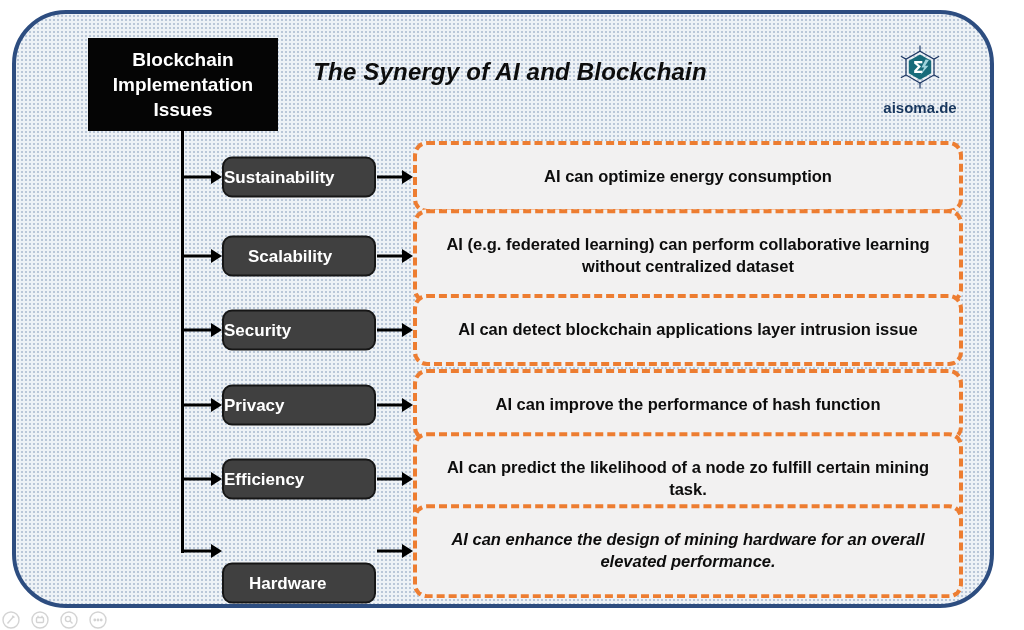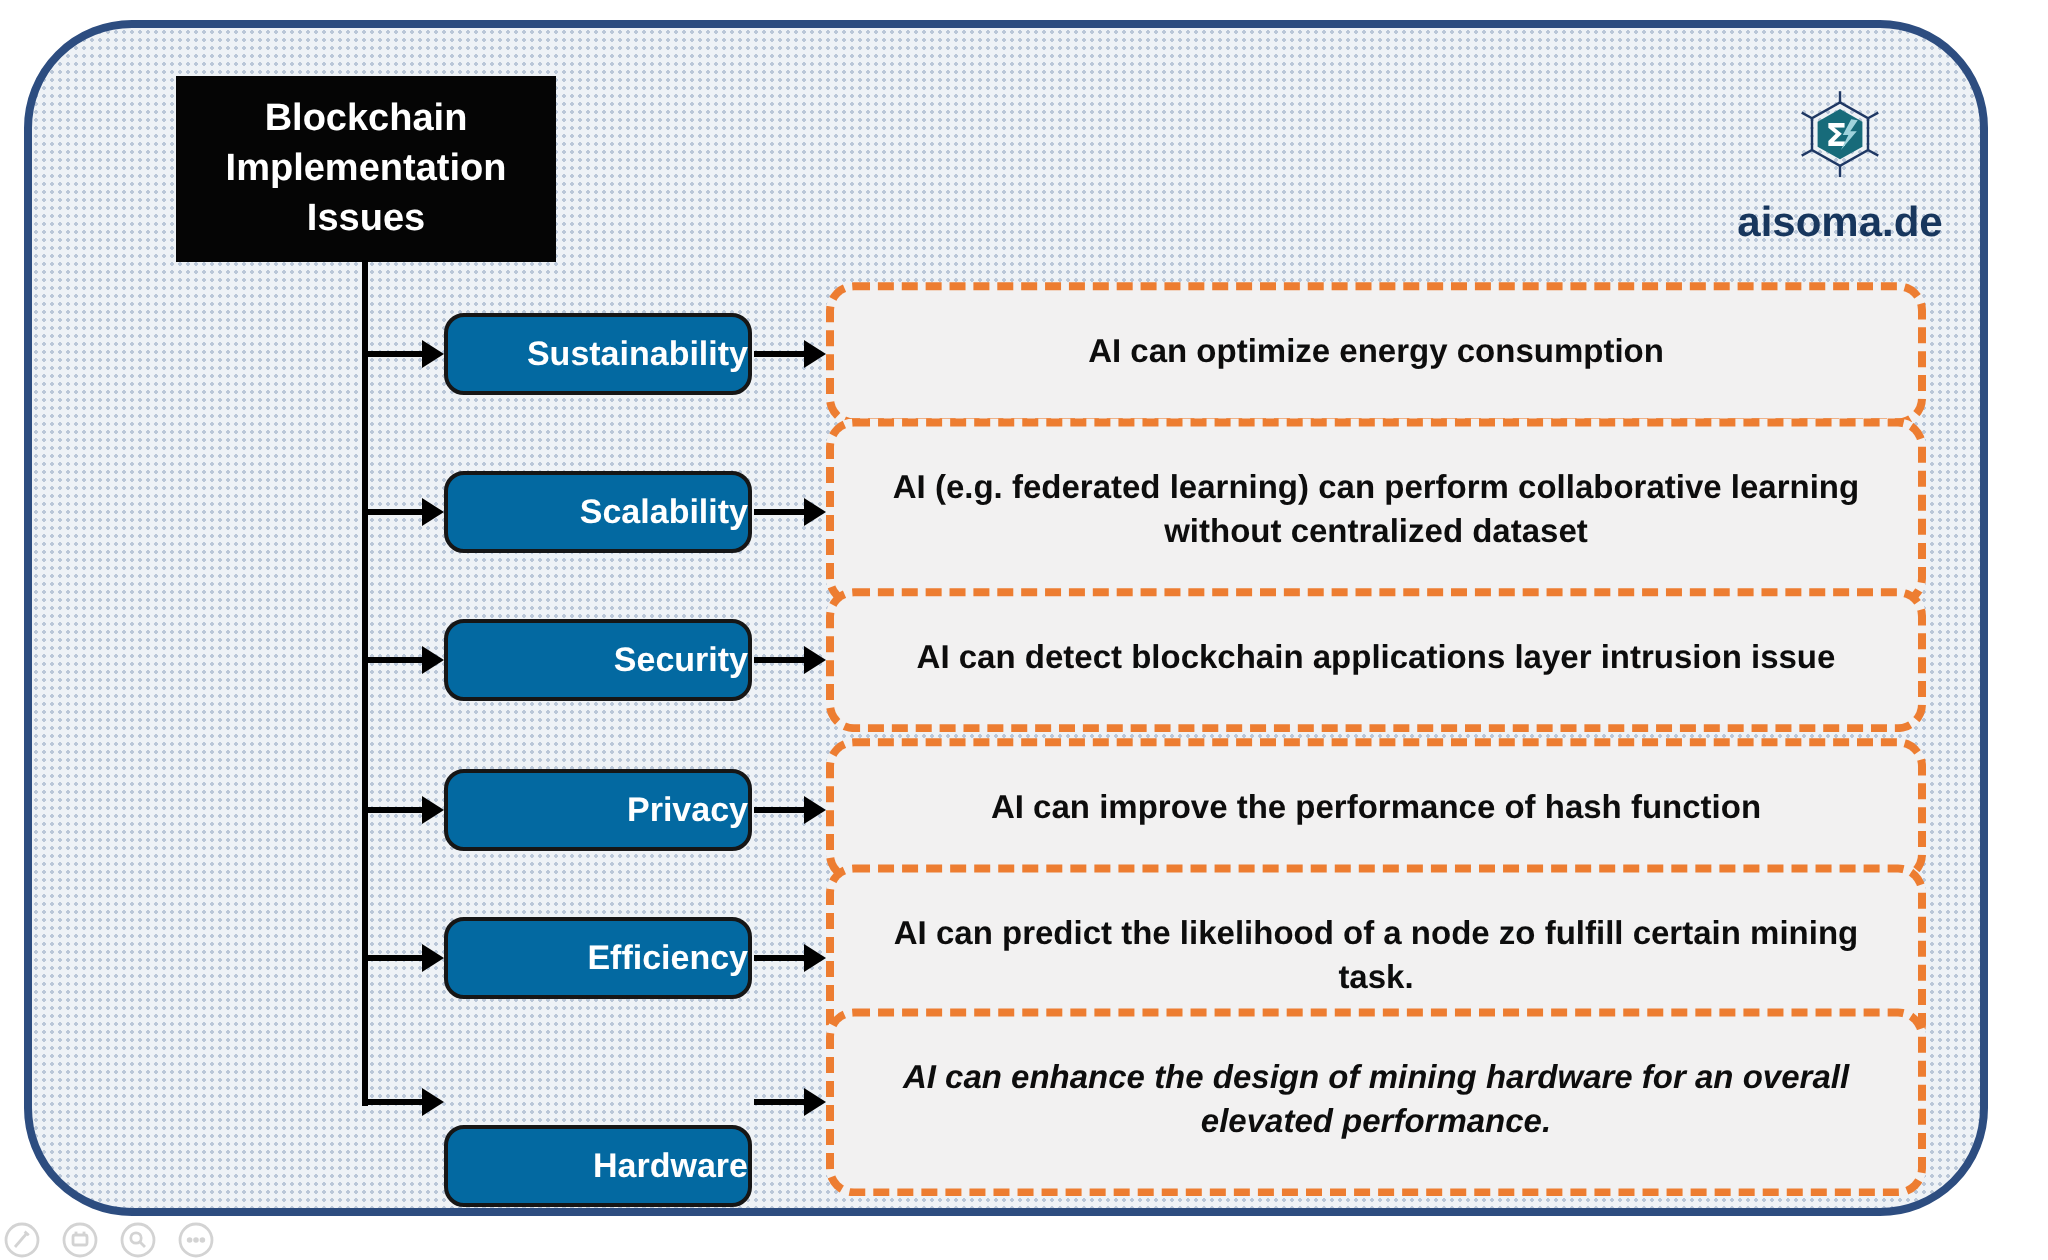--- a/index.html
+++ b/index.html
@@ -17,33 +17,33 @@
   .root-box{
     position:absolute;left:88px;top:38px;width:190px;height:93px;
     background:#050505;color:#ffffff;display:flex;align-items:center;justify-content:center;
     text-align:center;font-weight:bold;font-size:19px;line-height:1.32;padding:0 22px;box-sizing:border-box;
   }
   .title{
     position:absolute;left:280px;top:58px;width:460px;text-align:center;
     font-size:24px;font-weight:bold;font-style:italic;color:#0d0d0d;letter-spacing:0.2px;
   }
   .logo{position:absolute;left:862px;top:42px;width:116px;text-align:center;}
-  .logo .logo-text{font-weight:bold;font-size:21px;color:#17365d;margin-top:1px;}
+  .logo .logo-text{font-weight:bold;font-size:15px;color:#17365d;margin-top:1px;}
   .trunk{position:absolute;left:181px;top:130px;width:3px;height:423px;background:#000000;}
   .hline{position:absolute;height:3px;background:#000000;transform:translateY(-50%);}
   .ahead{
     position:absolute;width:0;height:0;transform:translateY(-50%);
     border-top:7px solid rgba(0,0,0,0);border-bottom:7px solid rgba(0,0,0,0);
     border-left:11px solid #000000;
   }
   .label-box{
     position:absolute;left:222px;width:154px;height:41px;transform:translateY(-50%);
-    background:#0369a1;border:2px solid #161616;border-radius:10px;box-sizing:border-box;
+    background:#404040;border:2px solid #161616;border-radius:10px;box-sizing:border-box;
     color:#ffffff;font-weight:bold;font-size:17px;
-    display:flex;align-items:center;justify-content:flex-end;
+    display:flex;align-items:center;justify-content:flex-start;
   }
   .dashed-box{
     position:absolute;left:413px;width:550px;min-height:55px;transform:translateY(-50%);
     box-sizing:border-box;border:4px dashed var(--accent,#ed7d31);border-radius:14px;
     background:#f2f1f1;color:#0d0d0d;font-weight:bold;font-size:16.5px;line-height:1.32;
     display:flex;align-items:center;justify-content:center;text-align:center;padding:21px 20px;
   }
   .footer-icons{position:absolute;left:2px;top:611px;display:flex;gap:11px;opacity:0.8;}
   .footer-icons svg{display:block;}
 </style>
@@ -51,20 +51,21 @@
 <body>
 
 <div class="canvas">
 
   <div class="frame"></div>
 
   <div class="root-box">
     <span>Blockchain Implementation Issues</span>
   </div>
 
+  <div class="title">The Synergy of AI and Blockchain</div>
 
   <div class="logo">
     <span>
       <svg width="56" height="52" viewBox="0 0 60 54">
         <g stroke="#1f3864" stroke-width="1.3" fill="none">
           <polygon points="30,9 45,17.5 45,34.5 30,43 15,34.5 15,17.5"></polygon>
           <line x1="30" y1="9" x2="30" y2="3"></line>
           <line x1="45" y1="17.5" x2="50.5" y2="14.5"></line>
           <line x1="45" y1="34.5" x2="50.5" y2="37.5"></line>
           <line x1="30" y1="43" x2="30" y2="49"></line>

